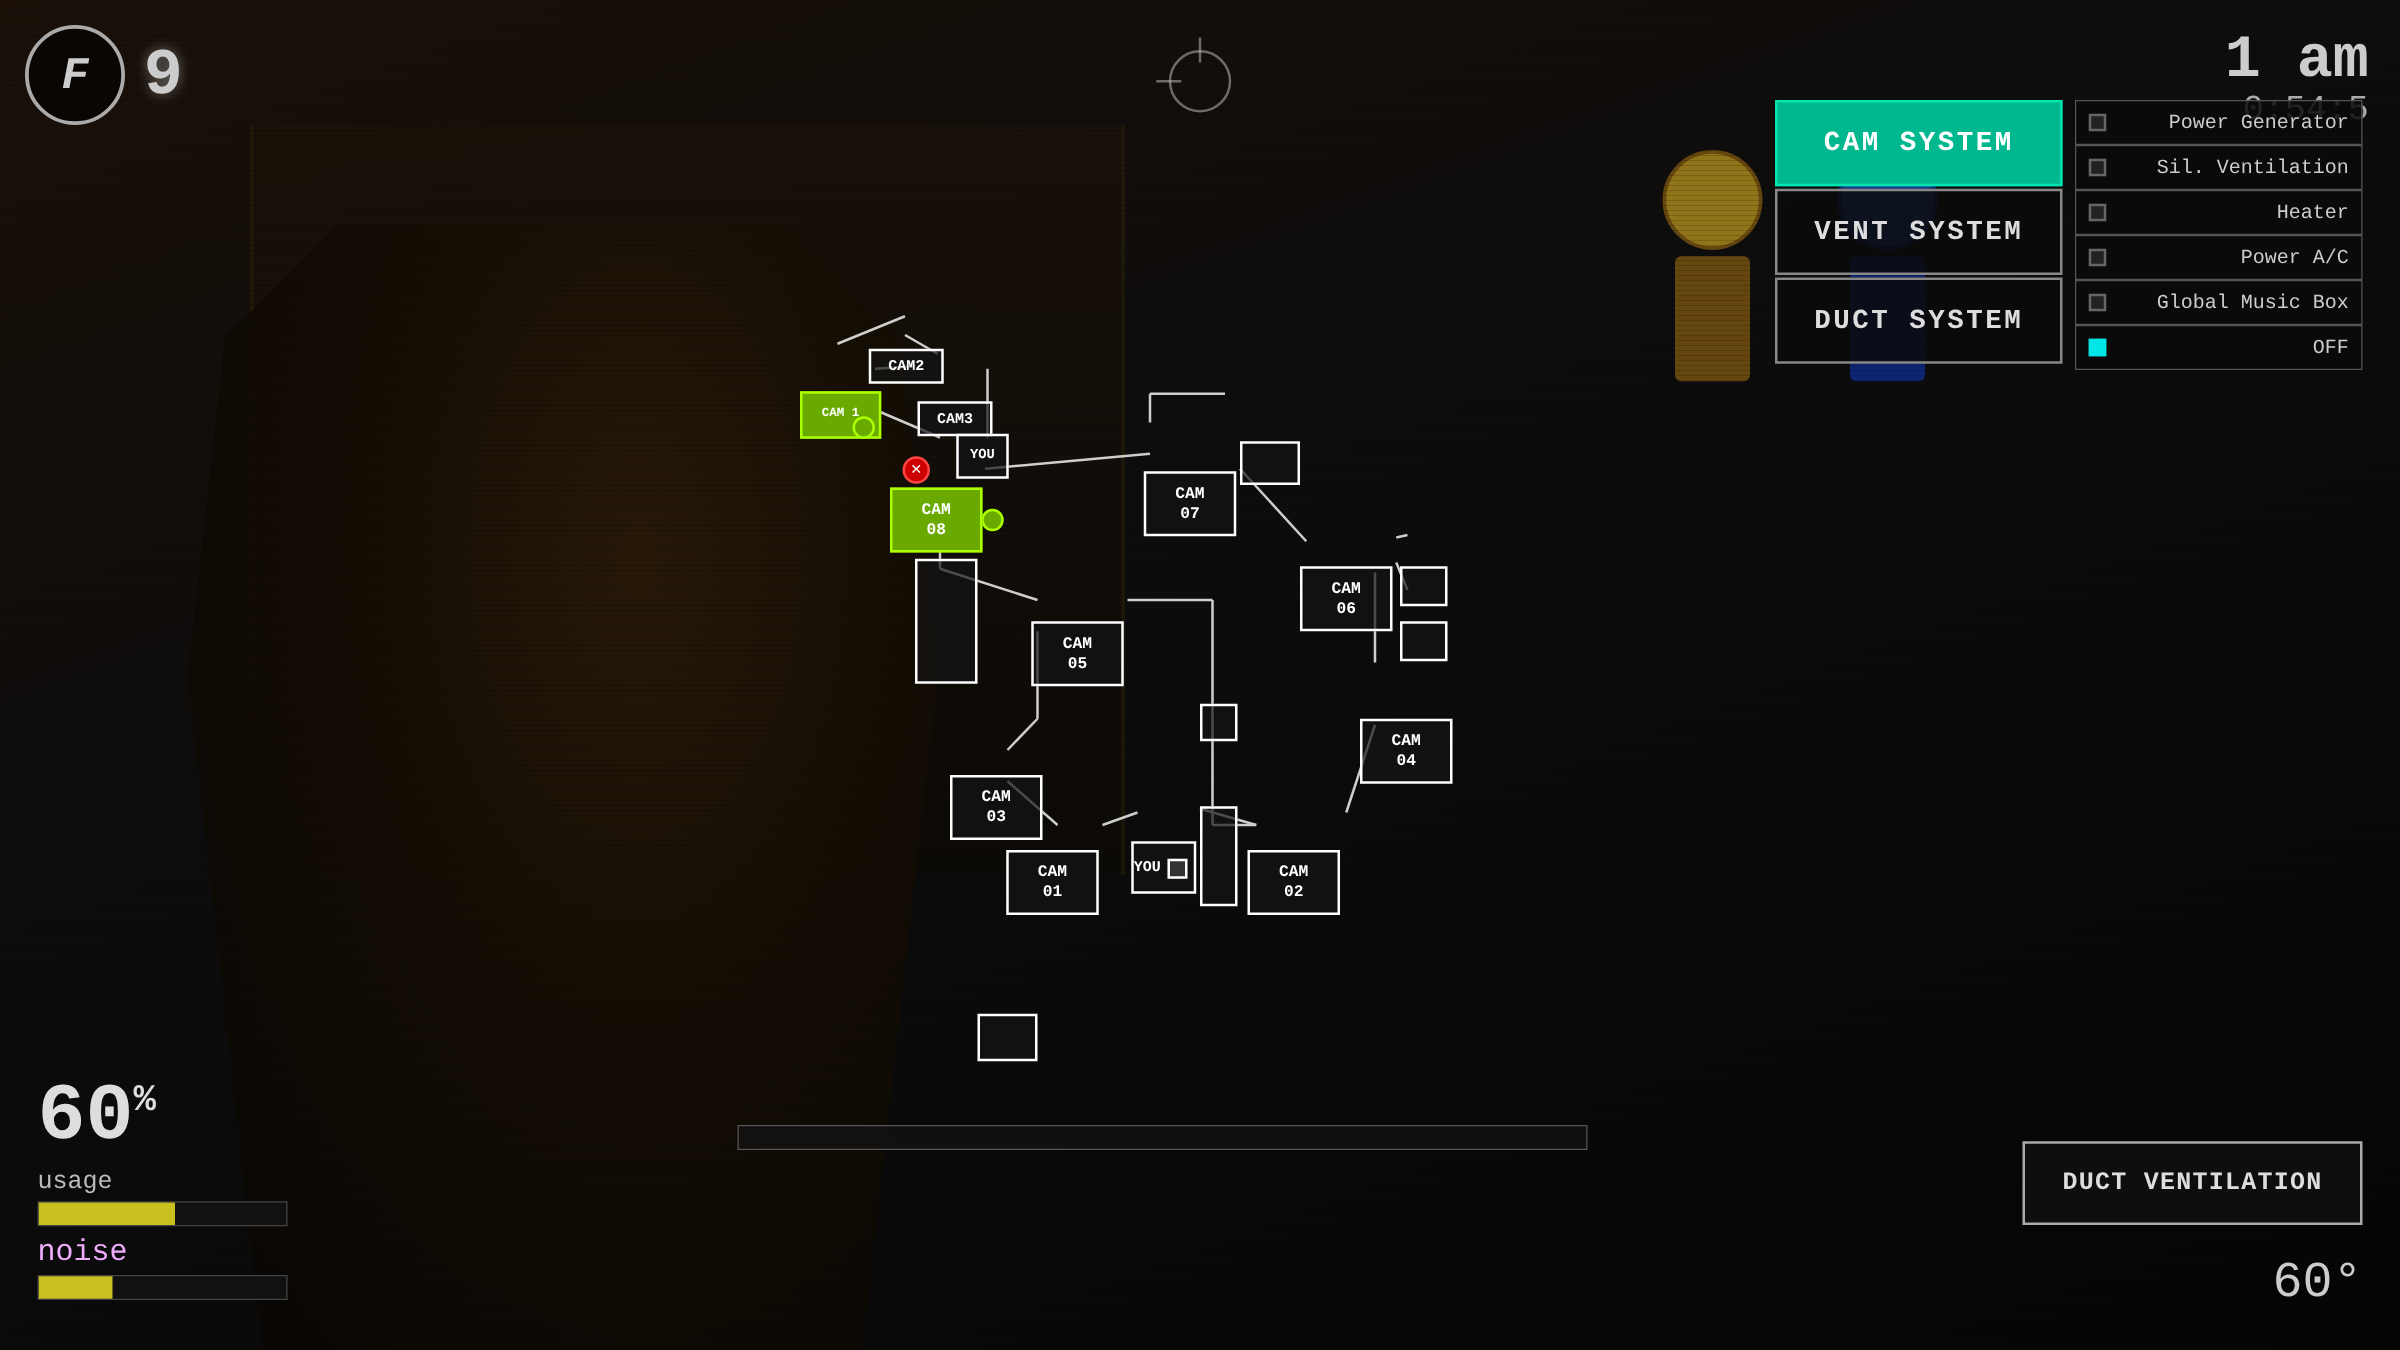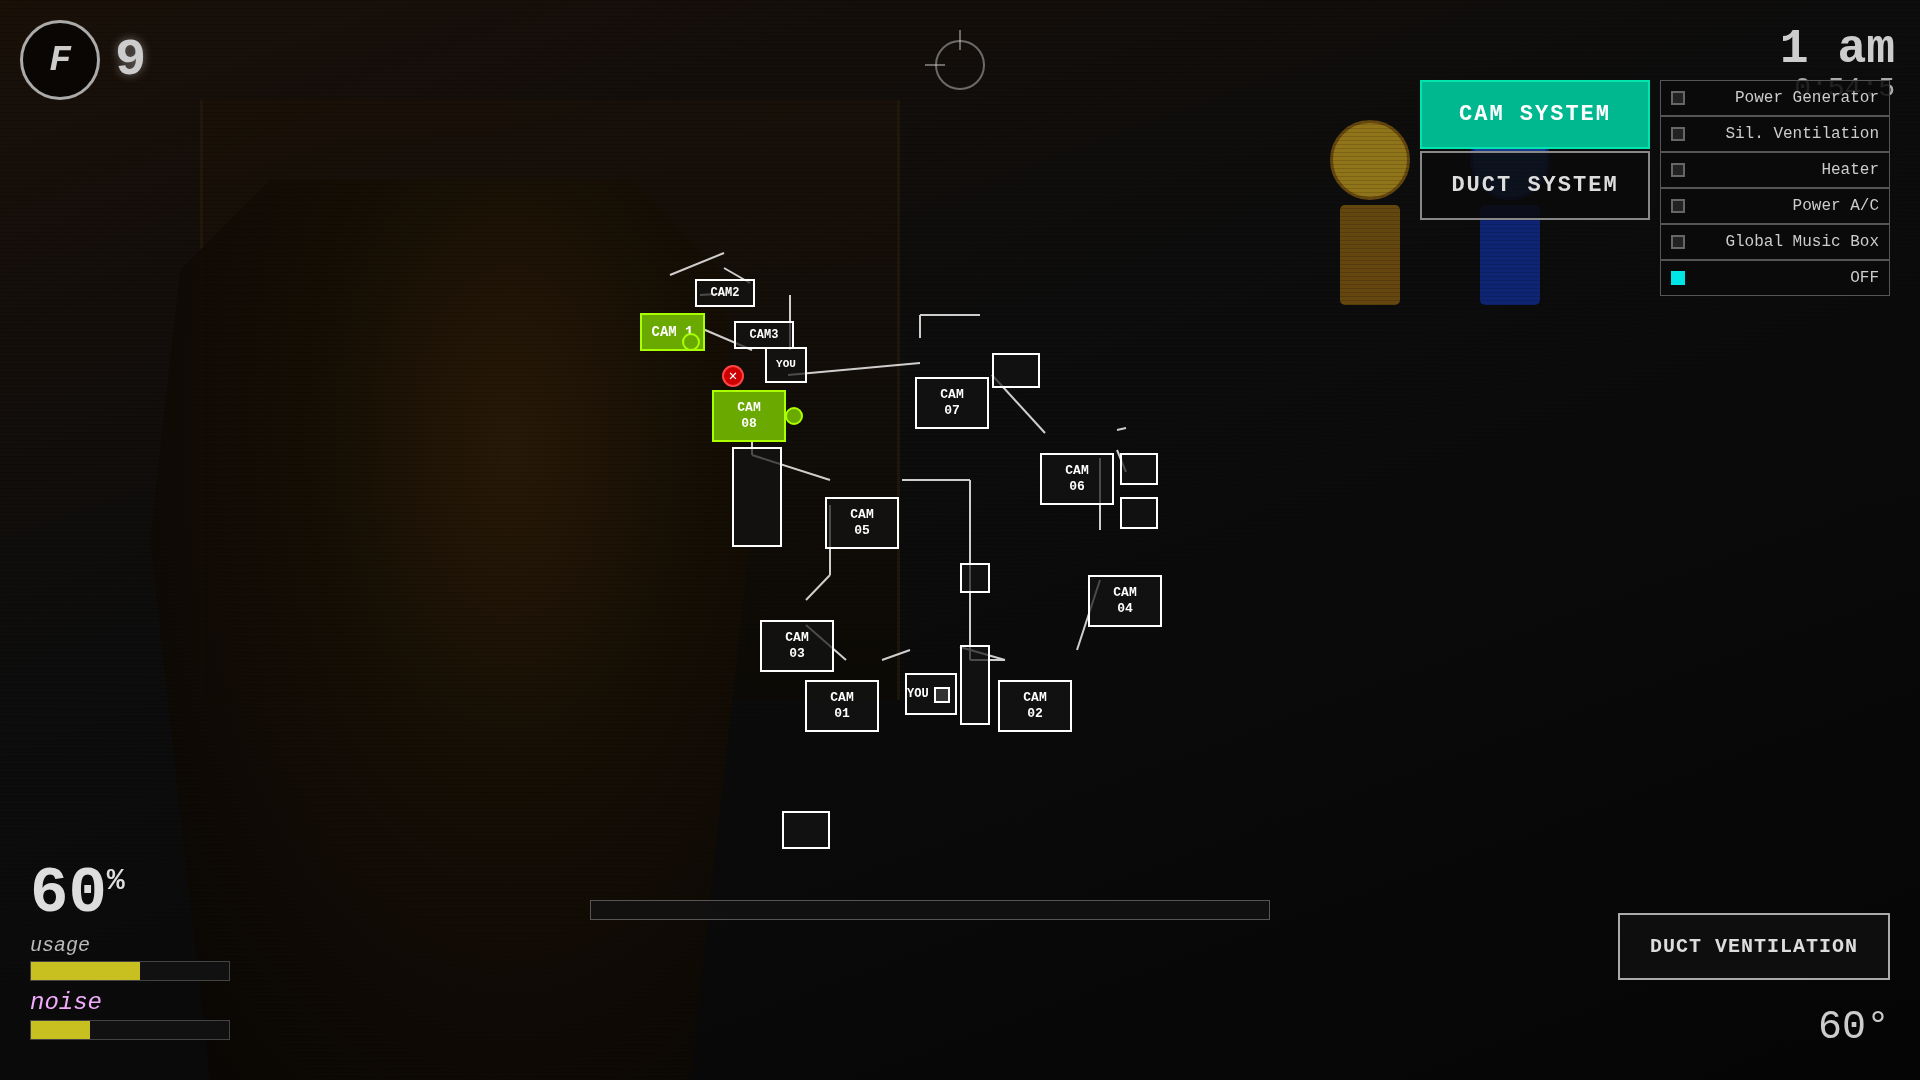--- a/index.html
+++ b/index.html
@@ -217,21 +217,20 @@
     }
 
     #power-percent sup {
       font-size: 30px;
     }
 
     .bar-label {
       font-size: 20px;
       color: #bbb;
       margin-top: 4px;
-      font-style: italic;
     }
 
     .bar-container {
       width: 200px;
       height: 20px;
       background: #111;
       border: 1px solid #444;
       margin-top: 4px;
       display: flex;
     }
@@ -486,20 +485,21 @@
       <div class="bar-fill noise-fill"></div>
     </div>
   </div>
 
   <div id="temp-display">60°</div>
 
 </div>
 
 <div id="main-buttons">
   <button class="main-btn active">CAM SYSTEM</button>
+  <button class="main-btn">VENT SYSTEM</button>
   <button class="main-btn">DUCT SYSTEM</button>
 </div>
 
 <div id="right-panel">
   <div class="system-item">
     <div class="system-item-indicator"></div>
     <span class="system-item-label">Power Generator</span>
   </div>
   <div class="system-item">
     <div class="system-item-indicator"></div>
@@ -563,21 +563,21 @@
       <line x1="292" y1="440" x2="320" y2="430"></line>
 
       <line x1="370" y1="427" x2="415" y2="440"></line>
 
       <line x1="487" y1="430" x2="510" y2="360"></line>
 
       <line x1="510" y1="238" x2="510" y2="310"></line>
     </g>
   </svg>
 
-  <div class="cam-node active" style="left:50px; top:48px; width:65px; height:38px; font-size:14px;">CAM 1</div>
+  <div class="cam-node active" style="left:50px; top:48px; width:65px; height:38px; font-size:10px;">CAM 1</div>
 
   <div class="cam-node" style="left:105px; top:14px; width:60px; height:28px; font-size:12px;">CAM2</div>
 
   <div class="cam-node" style="left:144px; top:56px; width:60px; height:28px; font-size:12px;">CAM3</div>
 
   <div class="cam-node small-indicator" style="left:92px; top:68px;"></div>
 
   <div class="cam-node small-indicator" style="left:195px; top:142px;"></div>
 
   <div class="cam-node x-marker" style="left:132px; top:100px; display:flex; align-items:center; justify-content:center;">✕</div>

